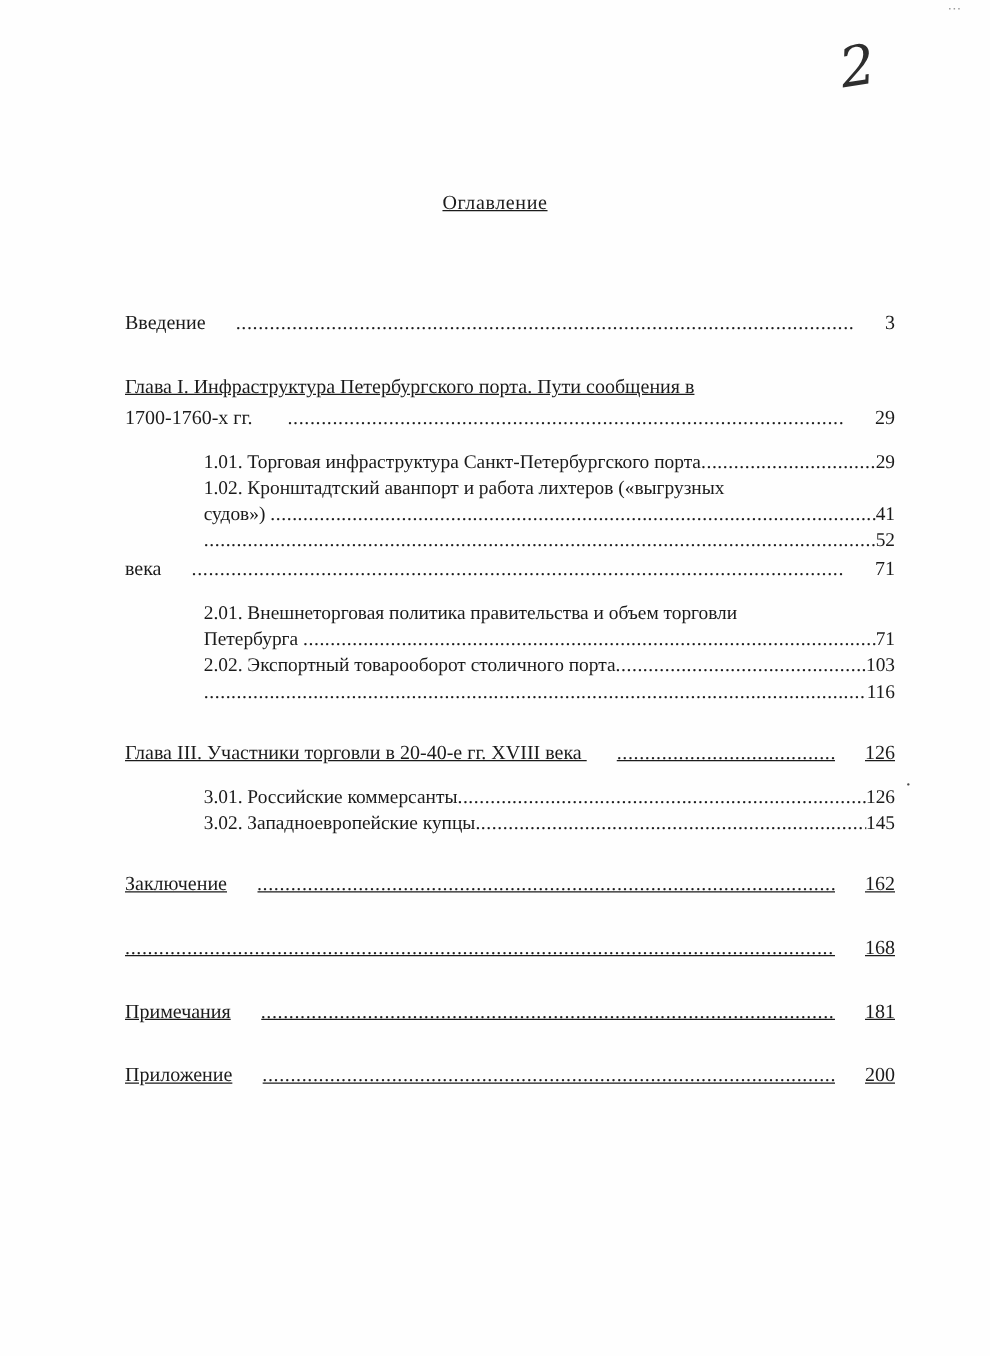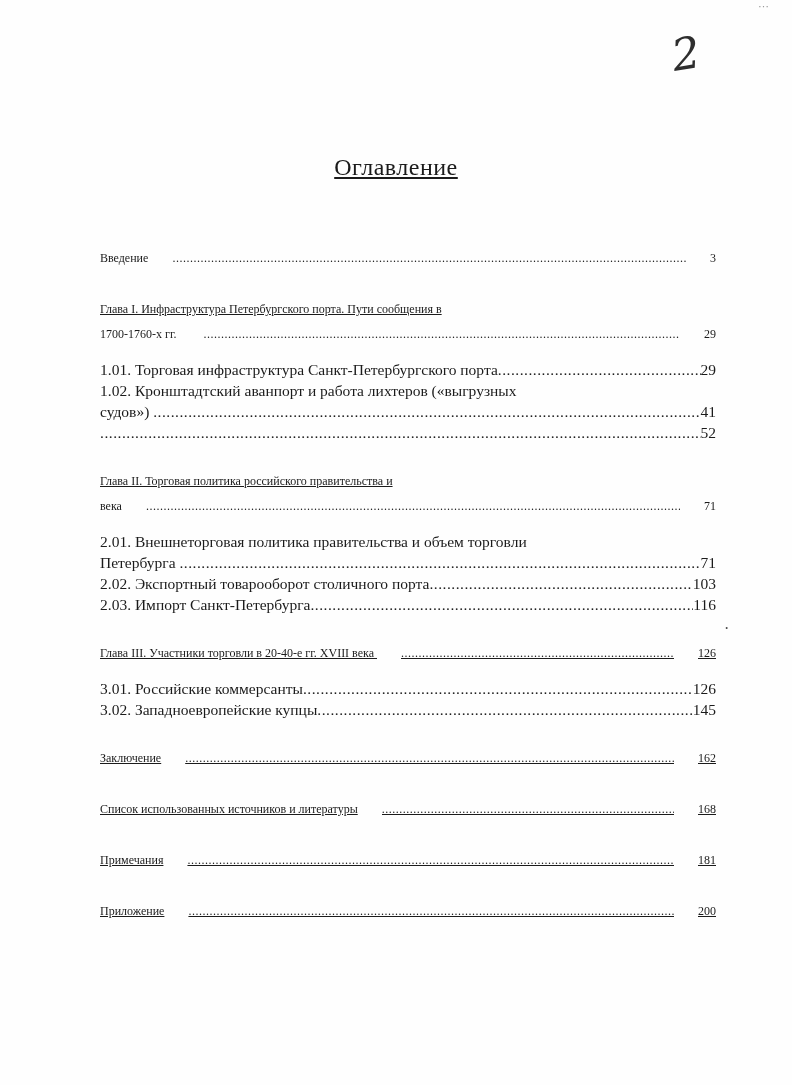--- a/index.html
+++ b/index.html
@@ -34,43 +34,44 @@
     color: #2e2e2e;
     transform: rotate(-9deg);
   }
   .toc-title {
     position: absolute;
     top: 154px;
     left: 0;
     width: 100%;
     margin: 0;
     text-align: center;
-    font-size: 24px;
+    font-size: 16px;
     font-weight: normal;
     text-decoration: underline;
     letter-spacing: 0.5px;
   }
   .toc {
     position: absolute;
     top: 246px;
     left: 100px;
     width: 616px;
   }
   .line {
     display: flex;
     align-items: baseline;
   }
   .line.chapter {
-    font-size: 12px;
+    font-size: 16px;
     line-height: 25px;
     gap: 24px;
   }
   .line.sub {
     font-size: 15.5px;
     line-height: 21px;
+    margin-left: 63px;
   }
   .gap-lg { margin-top: 26px; text-decoration: underline; }
   .gap-md { margin-top: 12px; }
   .txt {
     white-space: pre-wrap;
     flex: 0 1 auto;
   }
   .leader {
     flex: 1 1 0;
     overflow: hidden;
@@ -121,43 +122,39 @@
       </div>
       <div class="line sub">
         <span class="txt">судов») </span>
         <span class="leader">............................................................................................................................................................................................................................</span>
         <span class="page">41</span>
       </div>
       <div class="line sub">
         <span class="leader">............................................................................................................................................................................................................................</span>
         <span class="page">52</span>
       </div>
-      <div class="line chapter gap-lg">
-        <span class="txt">Глава II. Торговая политика российского правительства и</span>
-      </div>
       <div class="line chapter">
         <span class="txt">века</span>
         <span class="leader">............................................................................................................................................................................................................................</span>
         <span class="page">71</span>
       </div>
       <div class="line sub gap-md">
         <span class="txt">2.01. Внешнеторговая политика правительства и объем торговли</span>
       </div>
       <div class="line sub">
         <span class="txt">Петербурга </span>
         <span class="leader">............................................................................................................................................................................................................................</span>
         <span class="page">71</span>
       </div>
       <div class="line sub">
         <span class="txt">2.02. Экспортный товарооборот столичного порта</span>
         <span class="leader">............................................................................................................................................................................................................................</span>
         <span class="page">103</span>
       </div>
       <div class="line sub">
-        <span class="txt">2.03. Импорт Санкт-Петербурга</span>
         <span class="leader">............................................................................................................................................................................................................................</span>
         <span class="page">116</span>
       </div>
       <div class="line chapter gap-lg">
         <span class="txt">Глава III. Участники торговли в 20-40-е гг. XVIII века </span>
         <span class="leader">............................................................................................................................................................................................................................</span>
         <span class="page">126</span>
       </div>
       <div class="line sub gap-md">
         <span class="txt">3.01. Российские коммерсанты</span>
@@ -168,21 +165,20 @@
         <span class="txt">3.02. Западноевропейские купцы</span>
         <span class="leader">............................................................................................................................................................................................................................</span>
         <span class="page">145</span>
       </div>
       <div class="line chapter gap-lg">
         <span class="txt">Заключение</span>
         <span class="leader">............................................................................................................................................................................................................................</span>
         <span class="page">162</span>
       </div>
       <div class="line chapter gap-lg">
-        <span class="txt">Список использованных источников и литературы</span>
         <span class="leader">............................................................................................................................................................................................................................</span>
         <span class="page">168</span>
       </div>
       <div class="line chapter gap-lg">
         <span class="txt">Примечания</span>
         <span class="leader">............................................................................................................................................................................................................................</span>
         <span class="page">181</span>
       </div>
       <div class="line chapter gap-lg">
         <span class="txt">Приложение</span>

